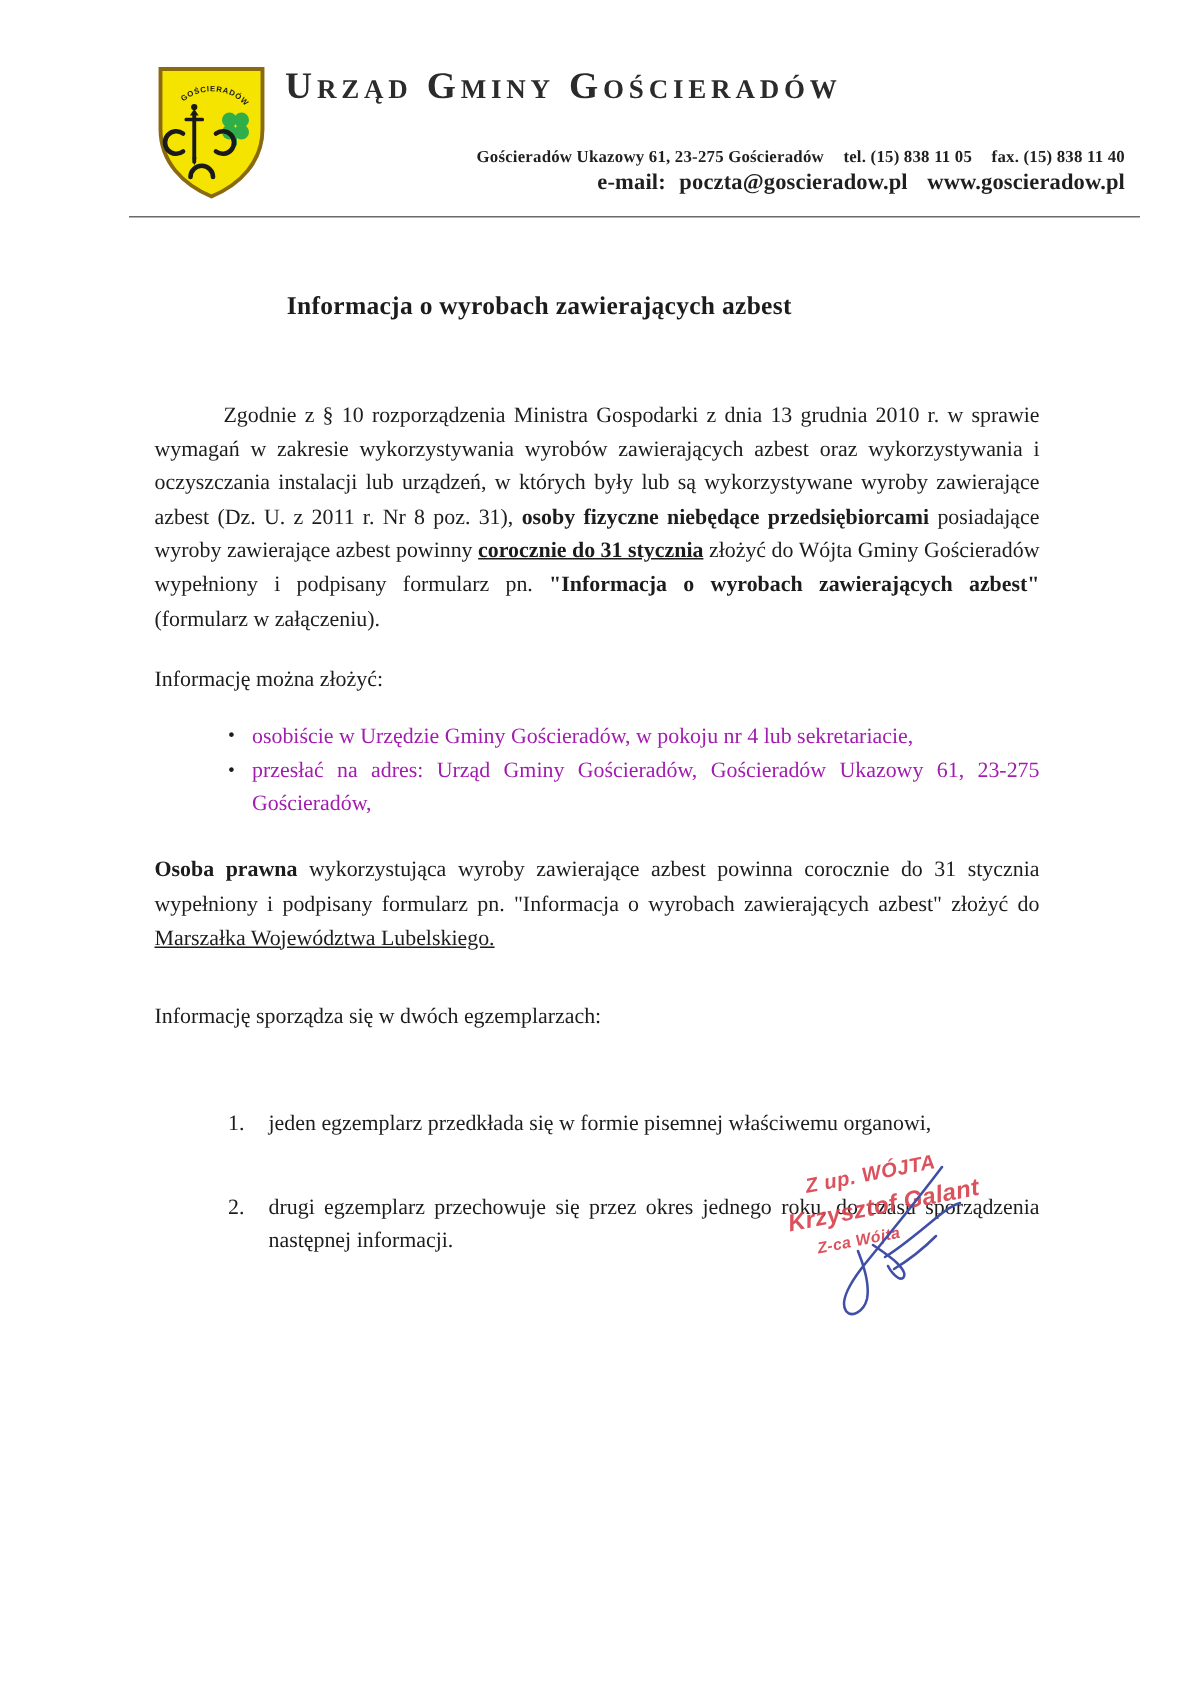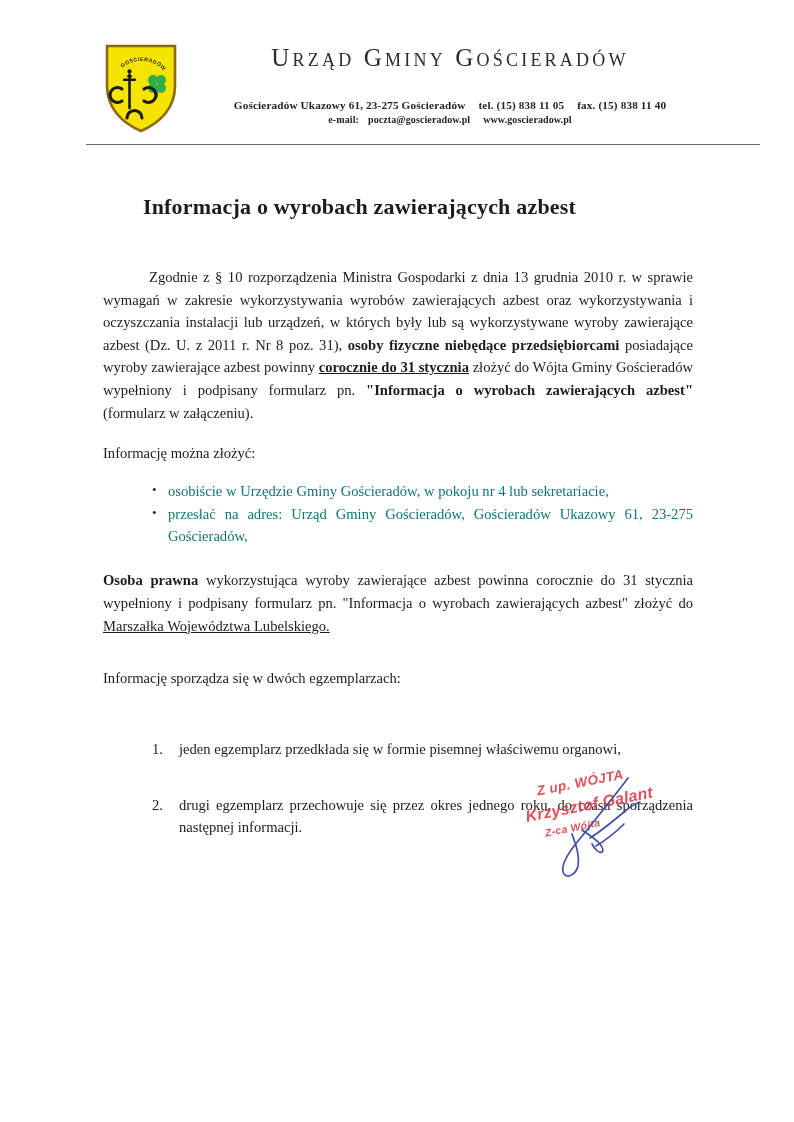--- a/index.html
+++ b/index.html
@@ -36,62 +36,61 @@
     width: 78px;
     height: 92px;
   }
   .crest svg { display: block; width: 78px; height: 92px; }
 
   .office-name {
     position: absolute;
     left: 190px;
     top: 44px;
     width: 520px;
-    text-align: center;
     font-family: "Liberation Serif", "DejaVu Serif", serif;
     font-size: 25px;
-    font-weight: 400;
+    font-weight: 700;
     font-variant: small-caps;
     letter-spacing: 3.2px;
     color: #2b2b2b;
     white-space: nowrap;
   }
   .contact-line {
     position: absolute;
     left: 150px;
     width: 600px;
-    text-align: center;
+    text-align: right;
     font-family: "Liberation Serif", "DejaVu Serif", serif;
     font-size: 11.2px;
     font-weight: 700;
     color: #1f1f1f;
     white-space: nowrap;
   }
   .contact-line.l1 { top: 99px; letter-spacing: 0.15px; }
-  .contact-line.l2 { top: 114px; letter-spacing: 0.1px; font-size: 10px; }
+  .contact-line.l2 { top: 114px; letter-spacing: 0.1px; font-size: 15px; }
   .contact-gap { display: inline-block; width: 13px; }
   .contact-gap-sm { display: inline-block; width: 9px; }
 
   .rule {
     position: absolute;
     left: 86px;
     top: 144px;
     width: 674px;
     height: 1px;
     background: #6a6a6a;
   }
 
   
   .doc-title {
     position: absolute;
     left: 0;
     top: 194px;
     width: 719px;
     text-align: center;
-    font-size: 22px;
+    font-size: 17px;
     font-weight: 700;
     color: #1c1c1c;
     letter-spacing: 0.2px;
   }
 
   
   .body-area {
     position: absolute;
     left: 103px;
     top: 266px;
@@ -124,21 +123,21 @@
   ul.bullets {
     margin: 0;
     padding: 0 0 0 49px;
     list-style: none;
   }
   ul.bullets > li {
     position: relative;
     font-size: 14.6px;
     line-height: 22.4px;
     text-align: justify;
-    color: #0f766e;
+    color: #a21caf;
     padding-left: 16px;
   }
   ul.bullets > li::before {
     content: "\2022";
     position: absolute;
     left: 0;
     top: -1px;
     font-size: 13px;
     color: #1c1c1c;
   }

